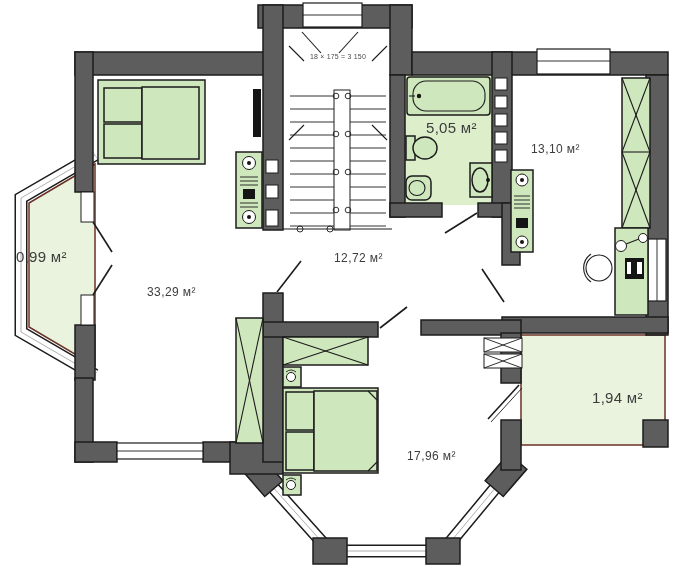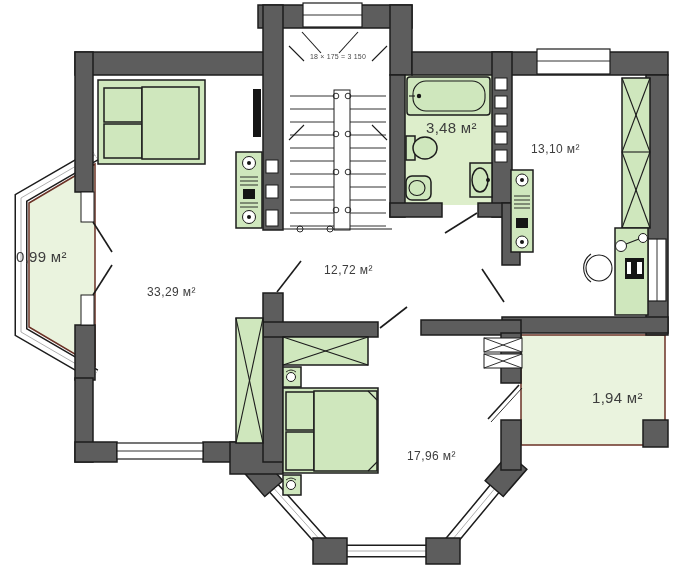--- a/index.html
+++ b/index.html
@@ -259,19 +259,19 @@
   <g>
     <rect class="white" x="484" y="338" width="38" height="14"></rect>
     <path class="thin" d="M484 338 L522 352 M522 338 L484 352"></path>
     <rect class="white" x="484" y="354" width="38" height="14"></rect>
     <path class="thin" d="M484 354 L522 368 M522 354 L484 368"></path>
   </g>
 </svg>
 
 <div class="room-label lbl-md" style="left:16px;top:248px;">0,99 м²</div>
 <div class="room-label lbl-lg" style="left:147px;top:285px;">33,29 м²</div>
-<div class="room-label lbl-lg" style="left:324px;top:251px;margin-top:12px;">12,72 м²</div>
-<div class="room-label lbl-md" style="left:426px;top:119px;">3,48 м²</div>
+<div class="room-label lbl-lg" style="left:334px;top:251px;">12,72 м²</div>
+<div class="room-label lbl-md" style="left:426px;top:119px;">5,05 м²</div>
 <div class="room-label lbl-lg" style="left:531px;top:142px;">13,10 м²</div>
 <div class="room-label lbl-md" style="left:560px;top:389px;margin-left:32px;">1,94 м²</div>
 <div class="room-label lbl-lg" style="left:407px;top:449px;text-align:center;">17,96 м²</div>
 <div class="room-label lbl-xs" style="left:283px;top:53px;width:110px;">18 × 175 = 3 150</div>
 </div>
 
 </body></html>

